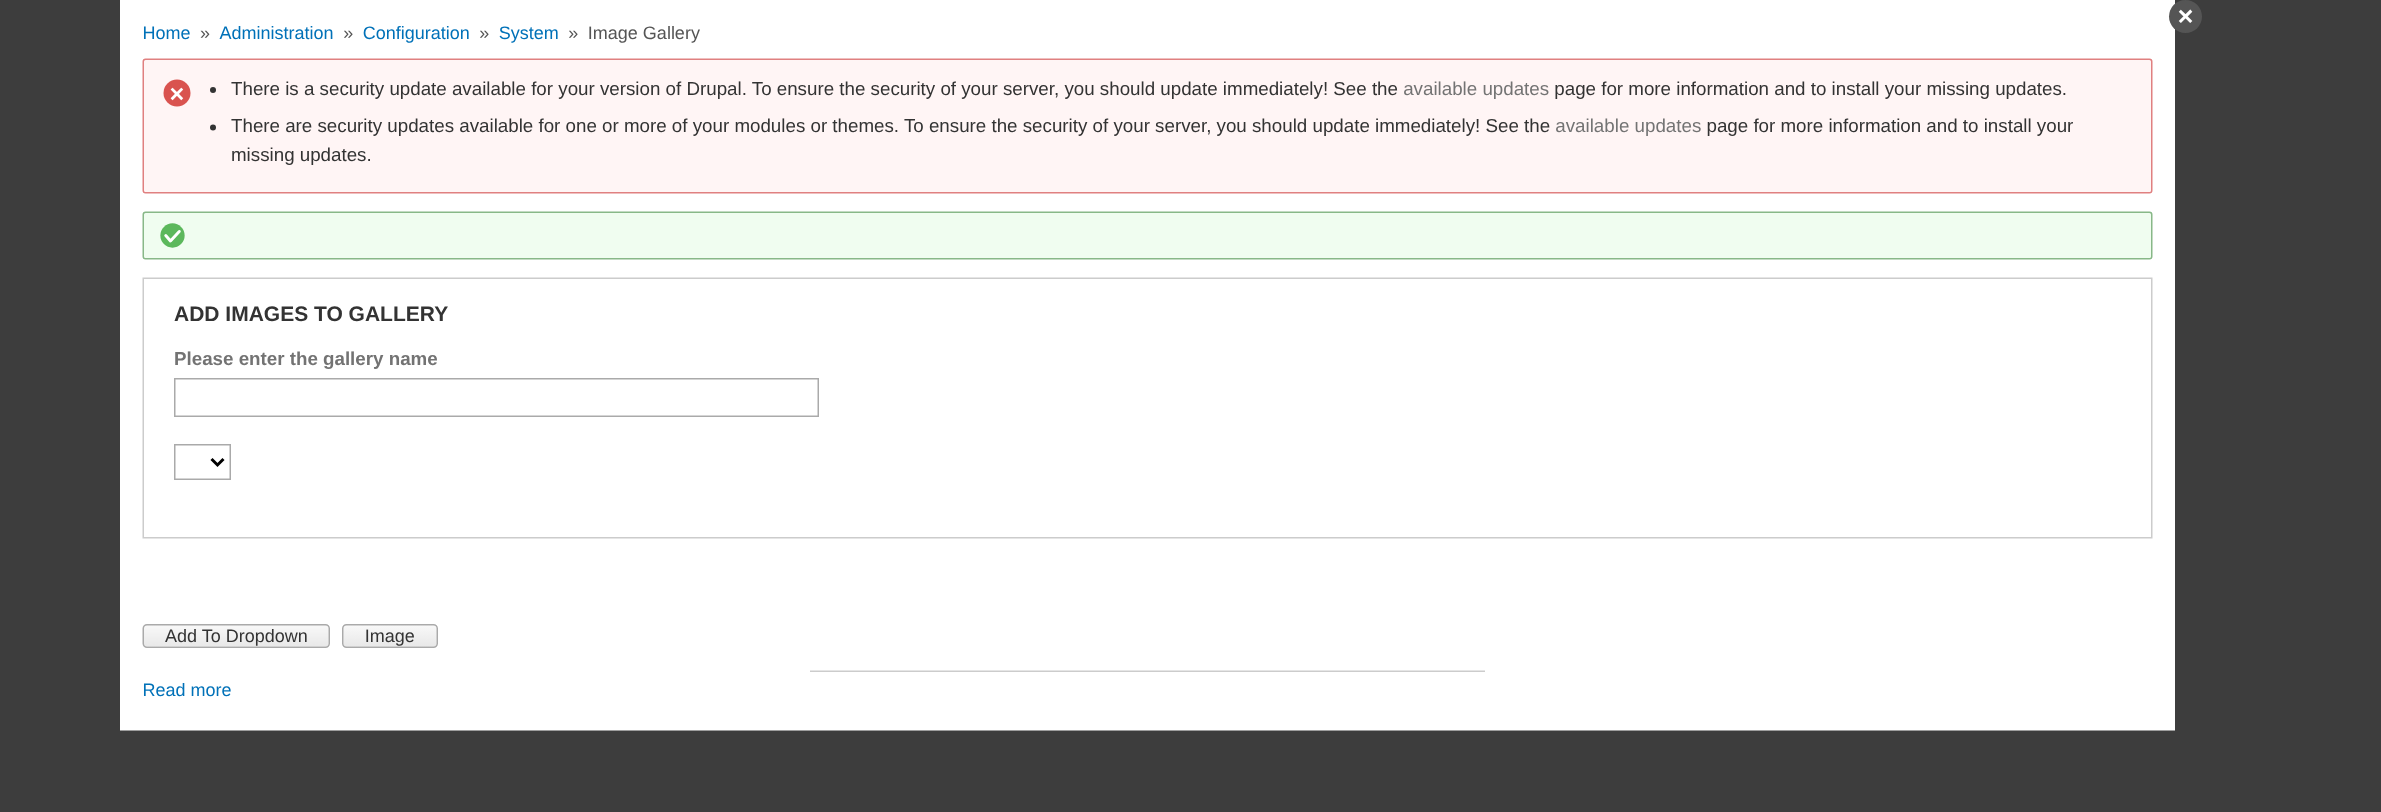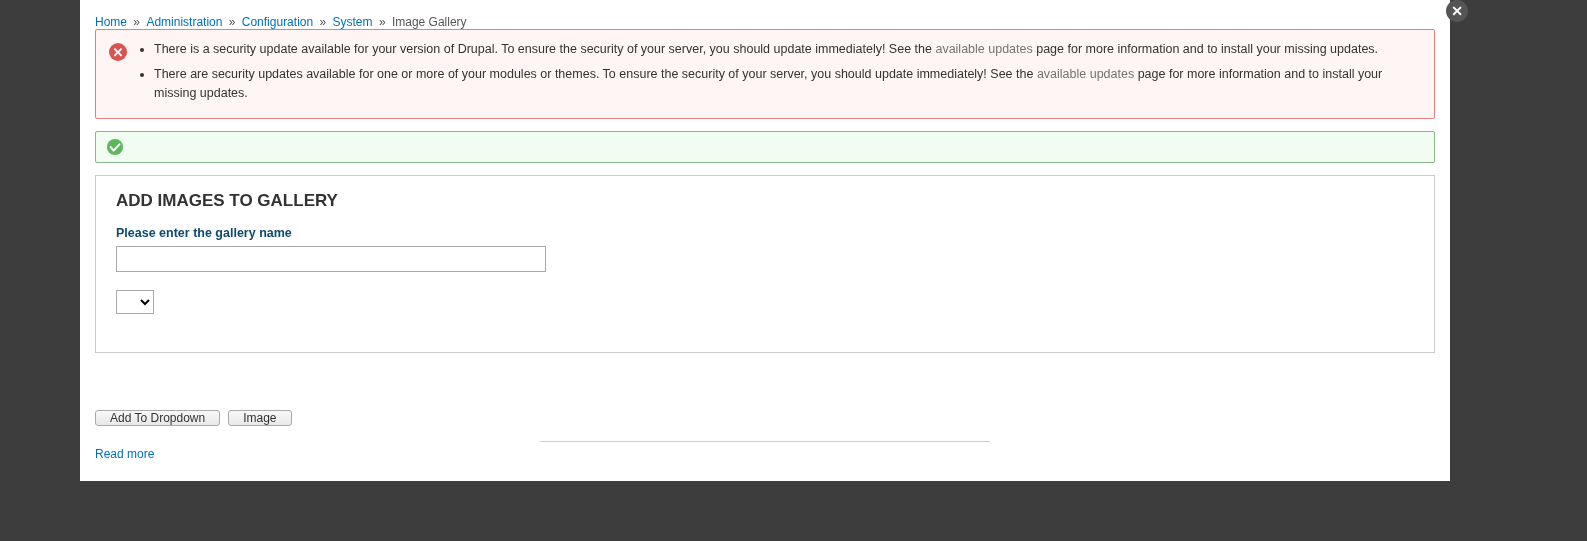--- a/index.html
+++ b/index.html
@@ -37,20 +37,21 @@
       justify-content: center;
       color: #fff;
       font-size: 14px;
       font-weight: bold;
       border: none;
       z-index: 10;
     }
     .breadcrumb {
       font-size: 12px;
       color: #0071b8;
+      margin-bottom: 10px;
       padding-top: 5px;
     }
     .breadcrumb a {
       color: #0071b8;
       text-decoration: none;
     }
     .breadcrumb span {
       color: #555;
     }
     .breadcrumb .separator {
@@ -107,33 +108,33 @@
       flex-shrink: 0;
     }
     
     .form-panel {
       border: 1px solid #ccc;
       background: #fff;
       padding: 15px 20px 20px 20px;
       margin-bottom: 15px;
     }
     .form-panel-title {
-      font-size: 17px;
+      font-size: 14px;
       font-weight: bold;
       color: #333;
       margin-bottom: 15px;
       text-transform: uppercase;
     }
     .form-group {
       margin-bottom: 18px;
     }
     .form-label {
       font-size: 12.5px;
       font-weight: bold;
-      color: #0c4a6e;
+      color: #737373;
       margin-bottom: 6px;
       display: block;
     }
     .form-input {
       width: 430px;
       height: 26px;
       border: 1px solid #aaa;
       padding: 2px 5px;
       font-size: 12px;
       outline: none;

